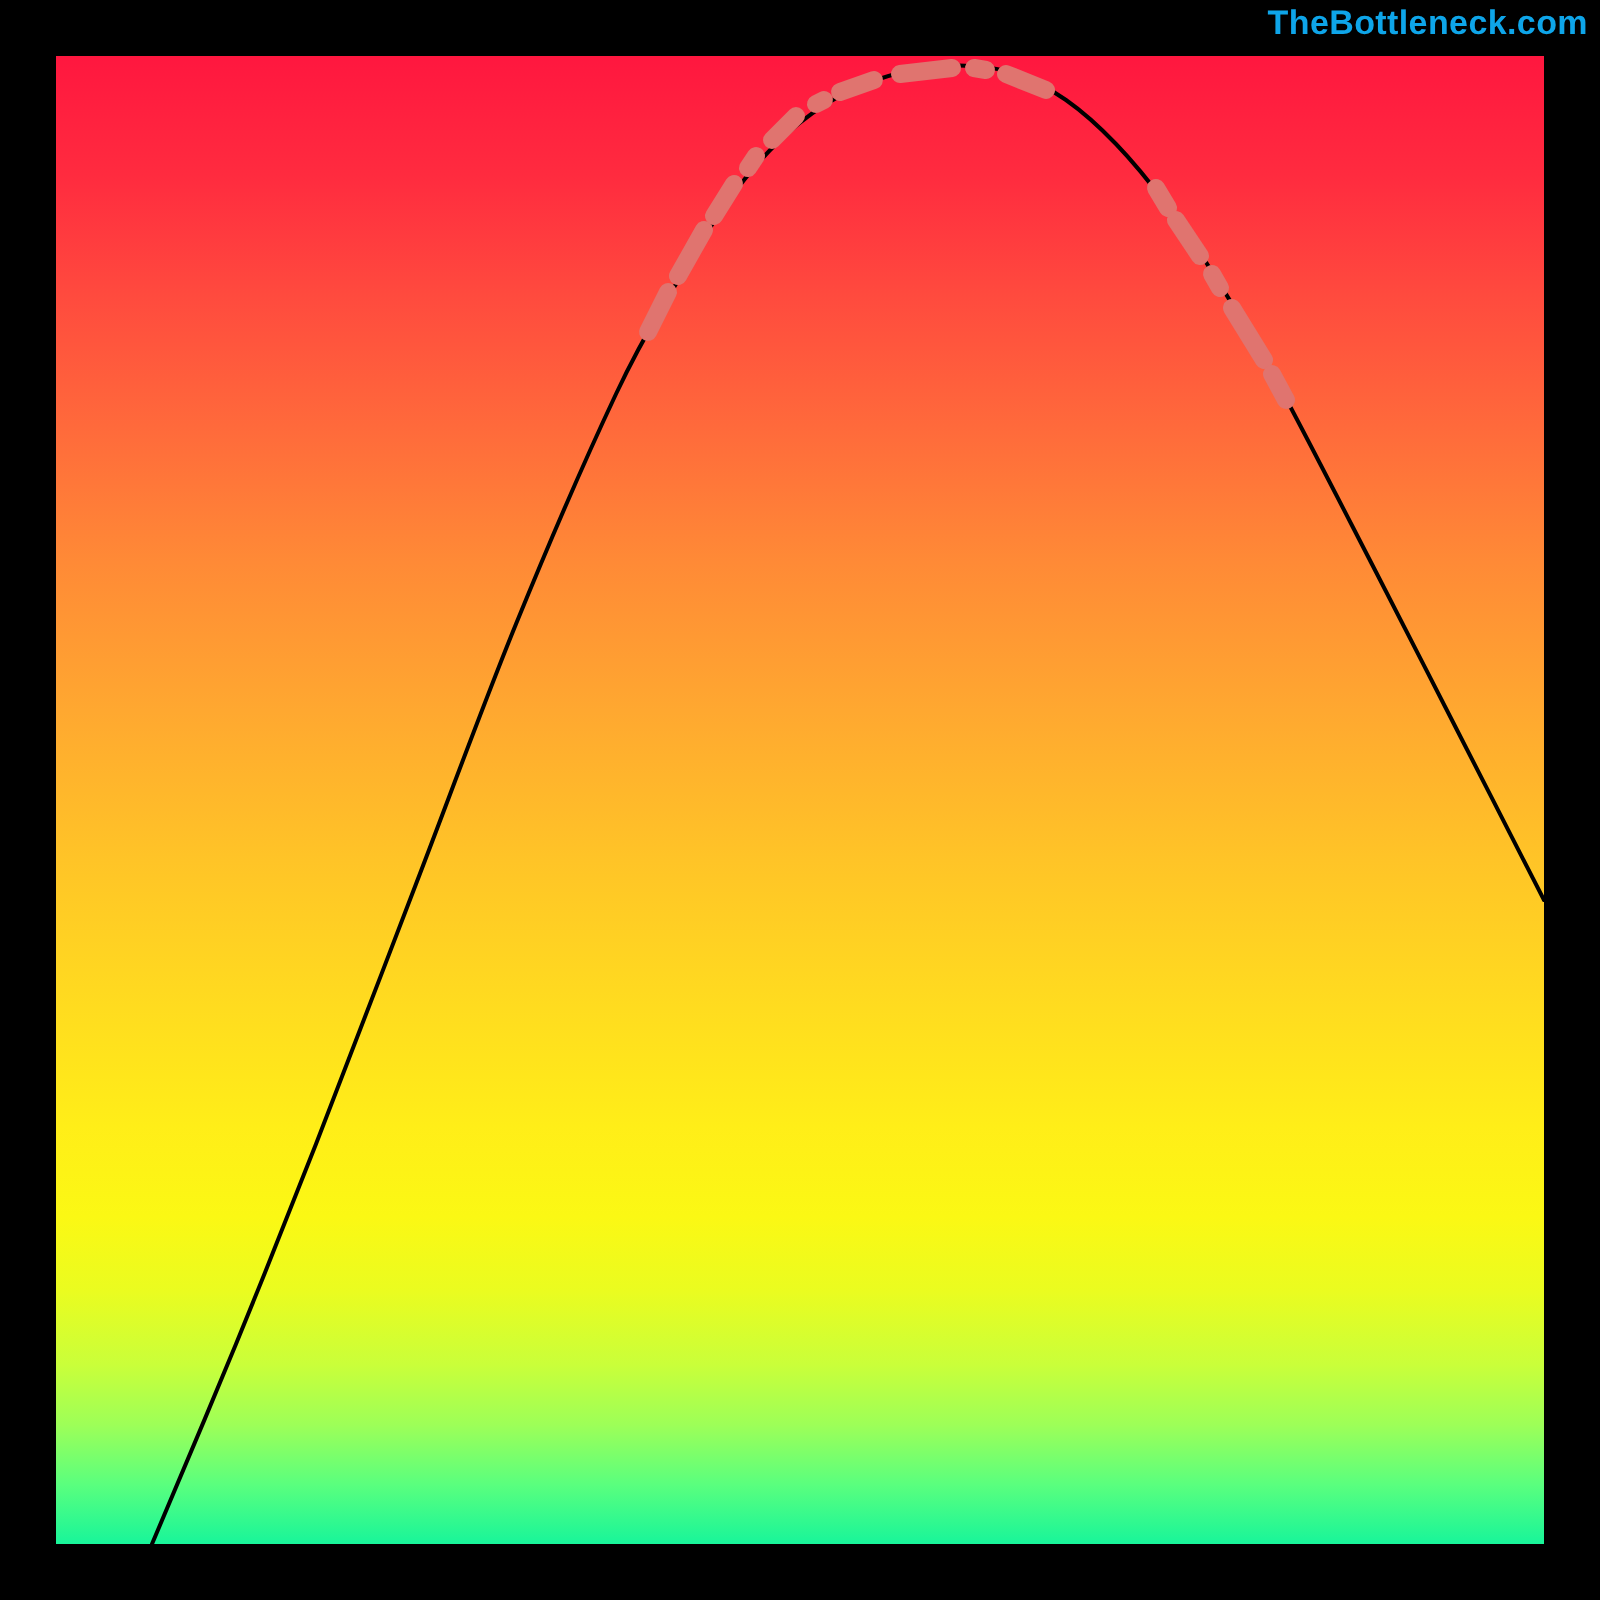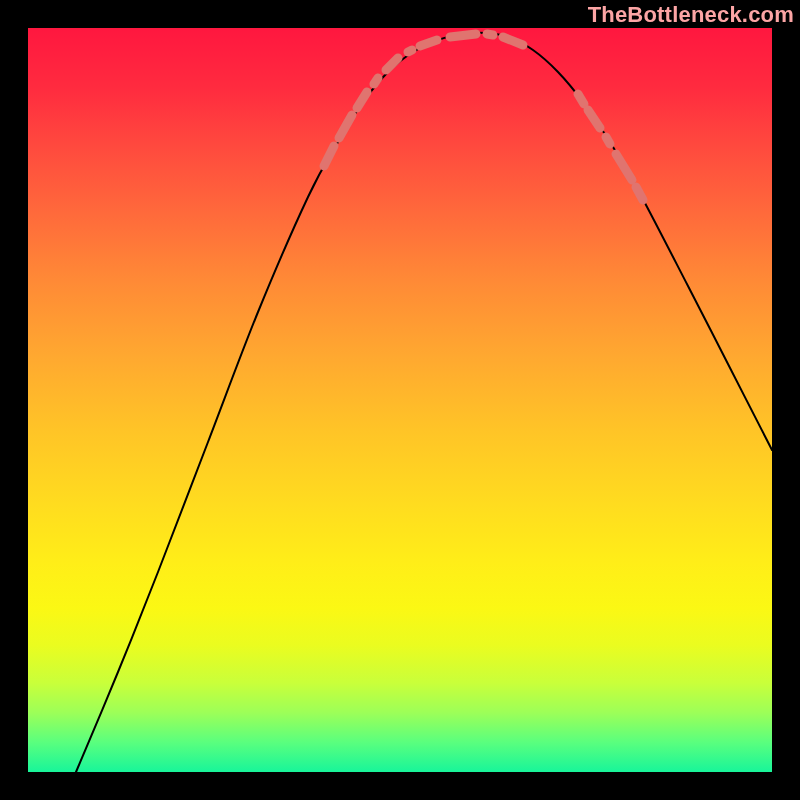--- a/index.html
+++ b/index.html
@@ -31,22 +31,22 @@
       #eafc20 83%,
       #c9ff3a 88%,
       #9dff58 92%,
       #5aff7e 96%,
       #18f59a 100%);
   }
   .watermark {
     position: absolute;
     top: 2px;
     right: 6px;
-    color: #fca5a5;
-    font-size: 22px;
+    color: #0ea5e9;
+    font-size: 17px;
     font-weight: 600;
     letter-spacing: 0.2px;
     user-select: none;
   }
   svg.curve {
     position: absolute;
     left: 0;
     top: 0;
     width: 744px;
     height: 744px;

